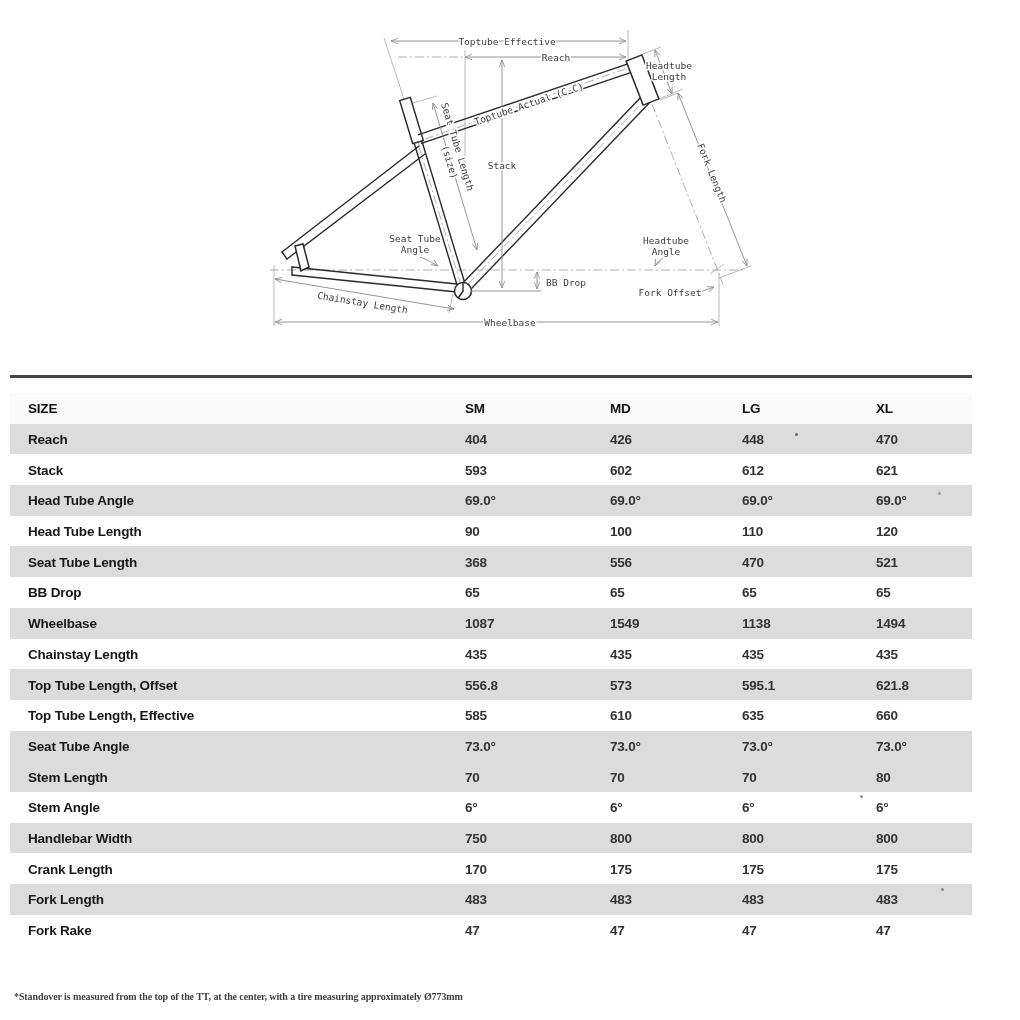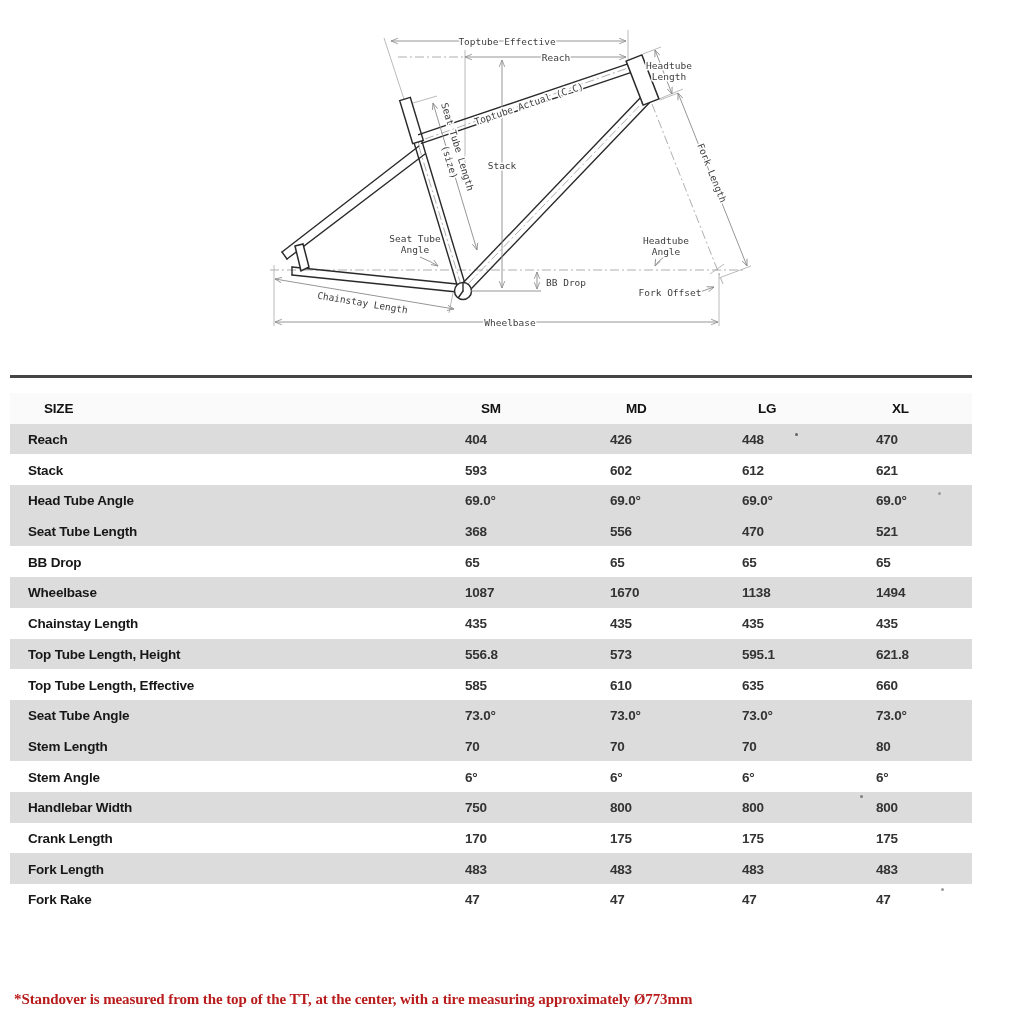--- a/index.html
+++ b/index.html
@@ -19,25 +19,25 @@
   
   .top-rule{position:absolute;left:10px;top:375px;width:1006px;height:3px;background:#454545;}
   .geo-table{position:absolute;left:10px;top:393px;width:994px;}
   .trow{position:relative;height:30.7px;}
   .trow.shaded{background:#dcdcdc;}
   .trow.head{background:#fafafa;}
   .lbl{position:absolute;left:18px;top:50%;transform:translateY(-50%);
        font-size:13.5px;font-weight:bold;color:#171717;letter-spacing:-0.2px;white-space:nowrap;}
   .val{position:absolute;top:50%;transform:translateY(-50%);
        font-size:13.5px;font-weight:600;color:#333;letter-spacing:-0.2px;white-space:nowrap;}
-  .head .lbl,.head .val{font-weight:bold;color:#111;margin-left:16px;}
+  .head .lbl,.head .val{font-weight:bold;color:#111;}
   .c1{left:455px}.c2{left:600px}.c3{left:732px}.c4{left:866px}
 
   .footnote{position:absolute;left:14px;top:991px;font-family:"Liberation Serif", serif;
-       font-size:15px;font-weight:600;color:#b91c1c;letter-spacing:-0.1px;}
+       font-size:10px;font-weight:600;color:#404040;letter-spacing:-0.1px;}
 
   
   .dot{position:absolute;width:3px;height:3px;border-radius:50%;background:#222;opacity:.65;}
 </style>
 </head>
 <body>
 
 <div class="page">
 
   <div class="diagram">
@@ -172,55 +172,62 @@
     </div>
 
     <div class="trow shaded">
       <span class="lbl">Head Tube Angle</span>
       <span class="val c1">69.0°</span>
       <span class="val c2">69.0°</span>
       <span class="val c3">69.0°</span>
       <span class="val c4">69.0°</span>
     </div>
 
+    <div class="trow">
+      <span class="lbl">Head Tube Length</span>
+      <span class="val c1">90</span>
+      <span class="val c2">100</span>
+      <span class="val c3">110</span>
+      <span class="val c4">120</span>
+    </div>
 
     <div class="trow shaded">
       <span class="lbl">Seat Tube Length</span>
       <span class="val c1">368</span>
       <span class="val c2">556</span>
       <span class="val c3">470</span>
       <span class="val c4">521</span>
     </div>
 
     <div class="trow">
       <span class="lbl">BB Drop</span>
       <span class="val c1">65</span>
       <span class="val c2">65</span>
       <span class="val c3">65</span>
       <span class="val c4">65</span>
     </div>
 
     <div class="trow shaded">
       <span class="lbl">Wheelbase</span>
       <span class="val c1">1087</span>
-      <span class="val c2">1670</span>
+      <span class="val c2">1549</span>
       <span class="val c3">1138</span>
       <span class="val c4">1494</span>
     </div>
 
     <div class="trow">
       <span class="lbl">Chainstay Length</span>
       <span class="val c1">435</span>
       <span class="val c2">435</span>
       <span class="val c3">435</span>
       <span class="val c4">435</span>
     </div>
 
     <div class="trow shaded">
-      <span class="lbl">Top Tube Length, Height</span>
+      <span class="lbl">Top Tube Length, Offset</span>
       <span class="val c1">556.8</span>
       <span class="val c2">573</span>
       <span class="val c3">595.1</span>
       <span class="val c4">621.8</span>
     </div>
 
     <div class="trow">
       <span class="lbl">Top Tube Length, Effective</span>
       <span class="val c1">585</span>
       <span class="val c2">610</span>

